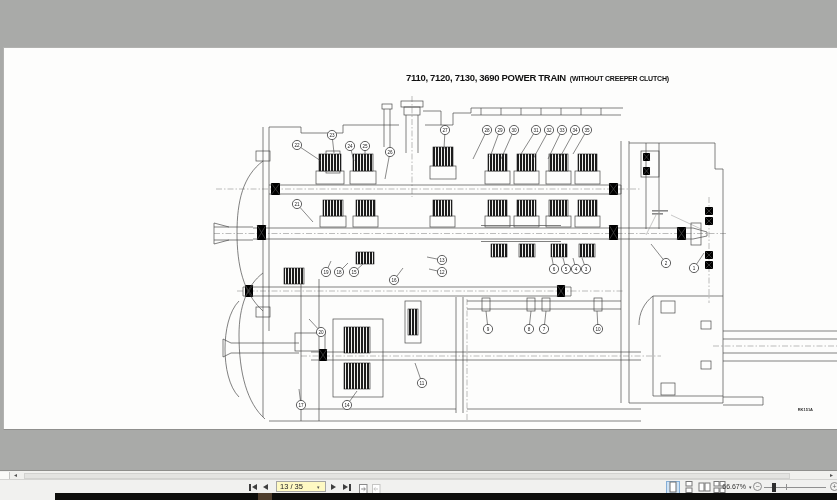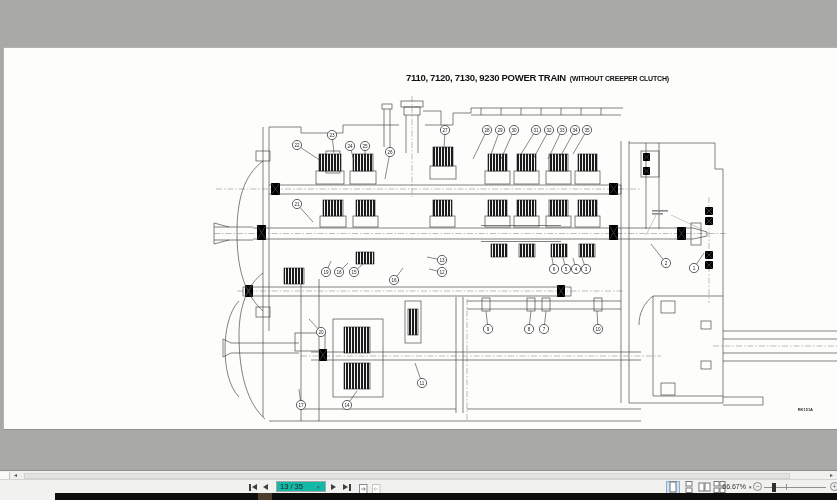--- a/index.html
+++ b/index.html
@@ -28,21 +28,21 @@
   .hs-corner{position:absolute;left:0;top:1px;width:10px;height:8px;background:#fafaf8;border-right:1px solid #c6c6c4;}
   .hs-btn{position:absolute;top:1px;width:11px;height:8px;background:#f0f0ee;color:#555;
           font-size:6px;line-height:7px;text-align:center;}
   .hs-thumb{position:absolute;left:24px;top:2px;width:766px;height:6px;background:#e3e3e1;border:1px solid #d2d2d0;}
   
   .toolbar{position:absolute;left:0;top:479px;width:837px;height:14px;background:#f1f1ef;border-top:1px solid #d4d4d2;overflow:hidden;}
   .tbtn{position:absolute;top:2px;height:10px;display:flex;align-items:center;gap:1px;cursor:default;}
   .tl{width:0;height:0;border-top:3.5px solid transparent;border-bottom:3.5px solid transparent;border-right:5px solid #3f3f3f;}
   .tr{width:0;height:0;border-top:3.5px solid transparent;border-bottom:3.5px solid transparent;border-left:5px solid #3f3f3f;}
   .vbar{width:1.5px;height:7px;background:#3f3f3f;}
-  .pagebox{position:absolute;left:276px;top:1px;width:50px;height:11px;background:#14b8a6;border:1px solid #a6a6a4;
+  .pagebox{position:absolute;left:276px;top:1px;width:50px;height:11px;background:#fef9c3;border:1px solid #a6a6a4;
            font-size:7.5px;color:#222;padding:0 8px 0 3px;line-height:9px;font-family:"Liberation Sans",sans-serif;}
   .pagebox-caret{position:absolute;left:317px;top:4px;font-size:5px;color:#555;}
   .hist{position:absolute;top:1px;}
   .viewicon{position:absolute;top:0.5px;width:14px;height:13px;display:flex;align-items:center;justify-content:center;}
   .viewicon.active{background:#cfe3f5;border:1px solid #85aed6;}
   .zoomtext{position:absolute;left:714px;top:3px;width:32px;text-align:right;font-size:7px;color:#333;}
   .zcaret{position:absolute;left:749px;top:4px;font-size:5px;color:#555;}
   .zcircle{position:absolute;top:2px;width:9px;height:9px;border:1px solid #8a8a8a;border-radius:50%;
            color:#666;font-size:7px;line-height:7px;text-align:center;}
   .zline{position:absolute;left:764px;top:7px;width:62px;height:1px;background:#909090;}
@@ -54,21 +54,21 @@
   .bb-brown{position:absolute;left:203px;top:0;width:14px;height:7px;background:#4e3d2c;}
 </style>
 </head>
 <body>
 
 <div class="screen">
 
   <div class="canvas">
     <div class="page">
       <div class="title">
-        <span class="main">7110, 7120, 7130, 9230 POWER TRAIN</span><span class="sub">(WITHOUT CREEPER CLUTCH)</span>
+        <span class="main">7110, 7120, 7130, 3690 POWER TRAIN</span><span class="sub">(WITHOUT CREEPER CLUTCH)</span>
       </div>
       <svg class="diagram" width="834" height="383" viewBox="3 47 834 383" xmlns="http://www.w3.org/2000/svg">
         <defs>
           <pattern id="hp" width="3" height="4" patternUnits="userSpaceOnUse">
             <rect width="3" height="4" fill="#1c1c1c"></rect>
             <rect x="2" width="1" height="4" fill="#f2f2f0"></rect>
           </pattern>
         </defs>
         <g id="diagram-art">
             <line x1="215" y1="188" x2="640" y2="188" class="cl"></line>

